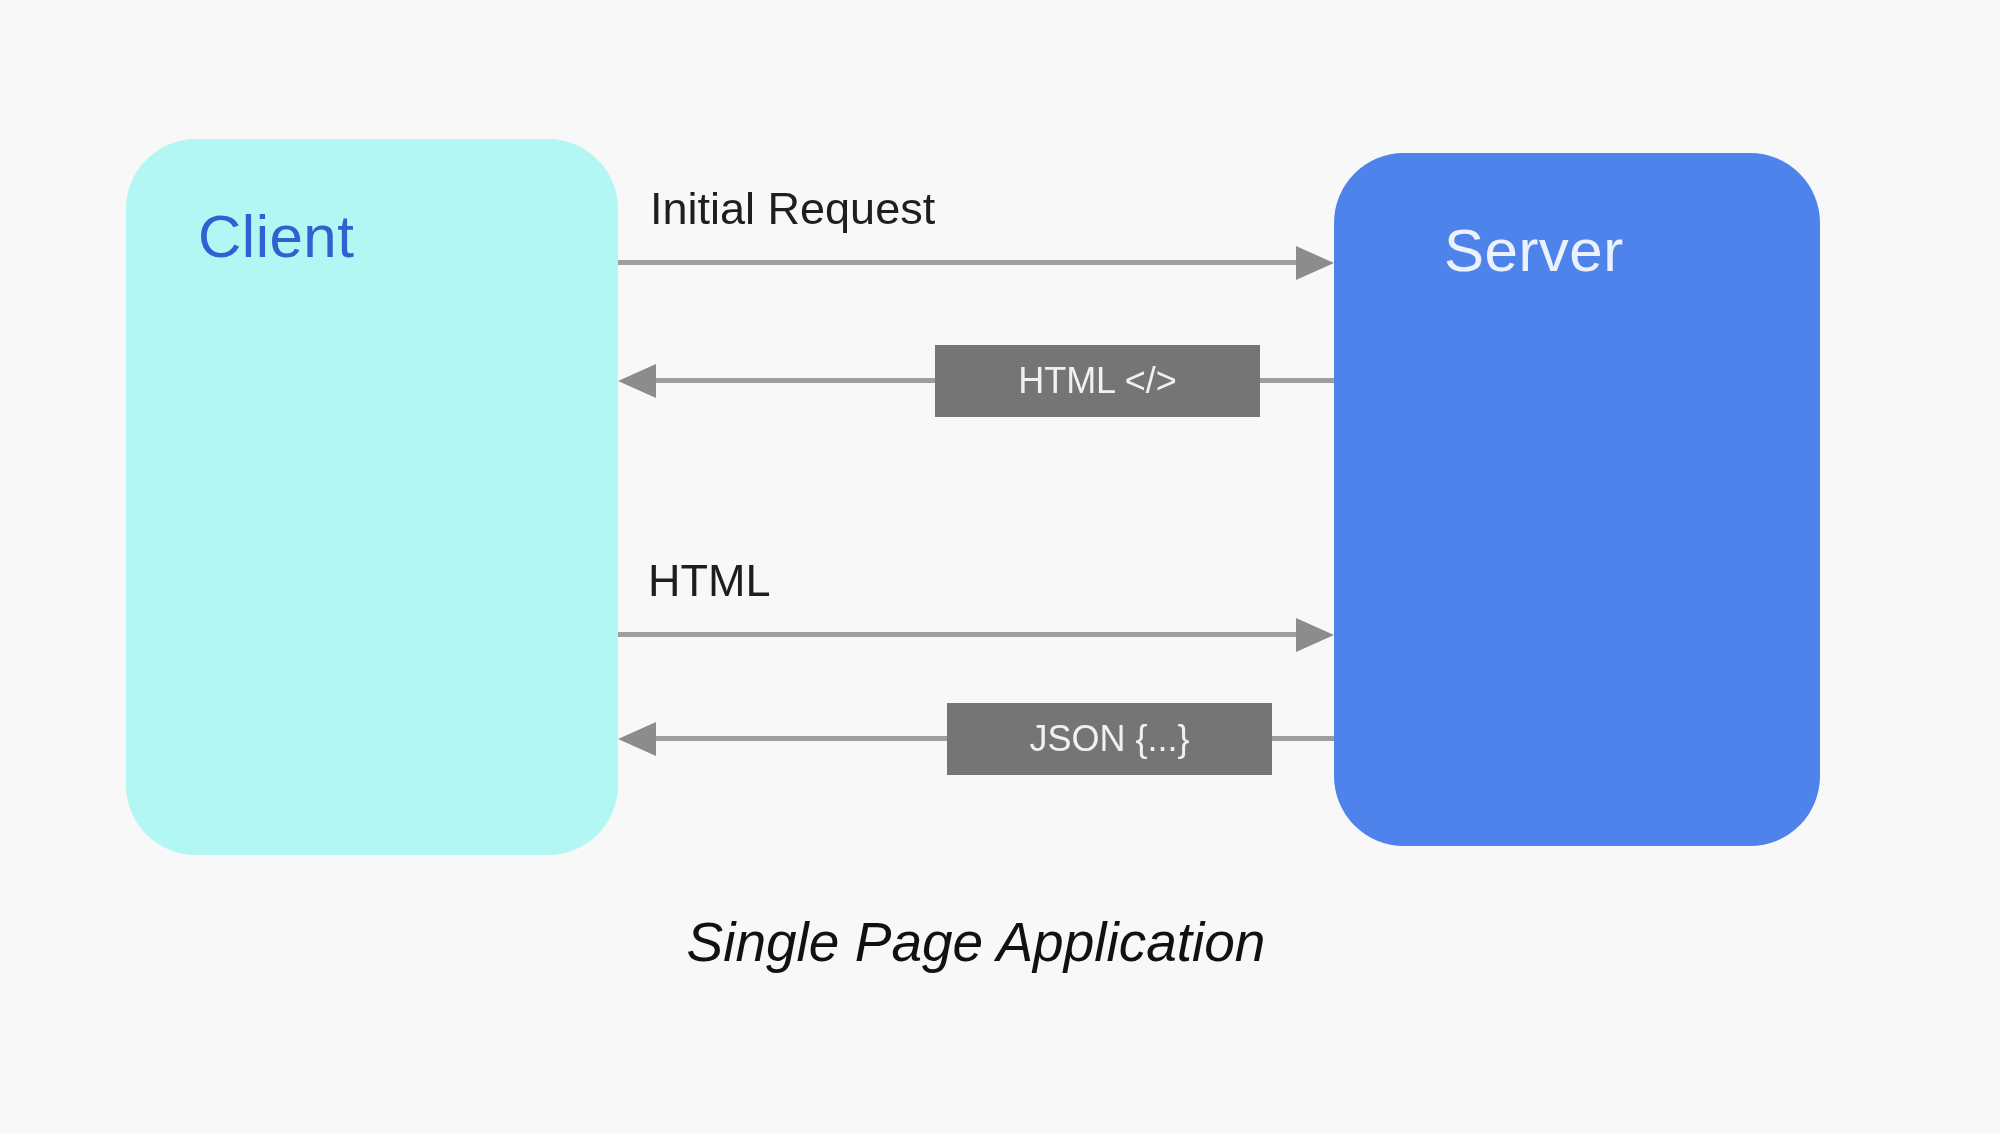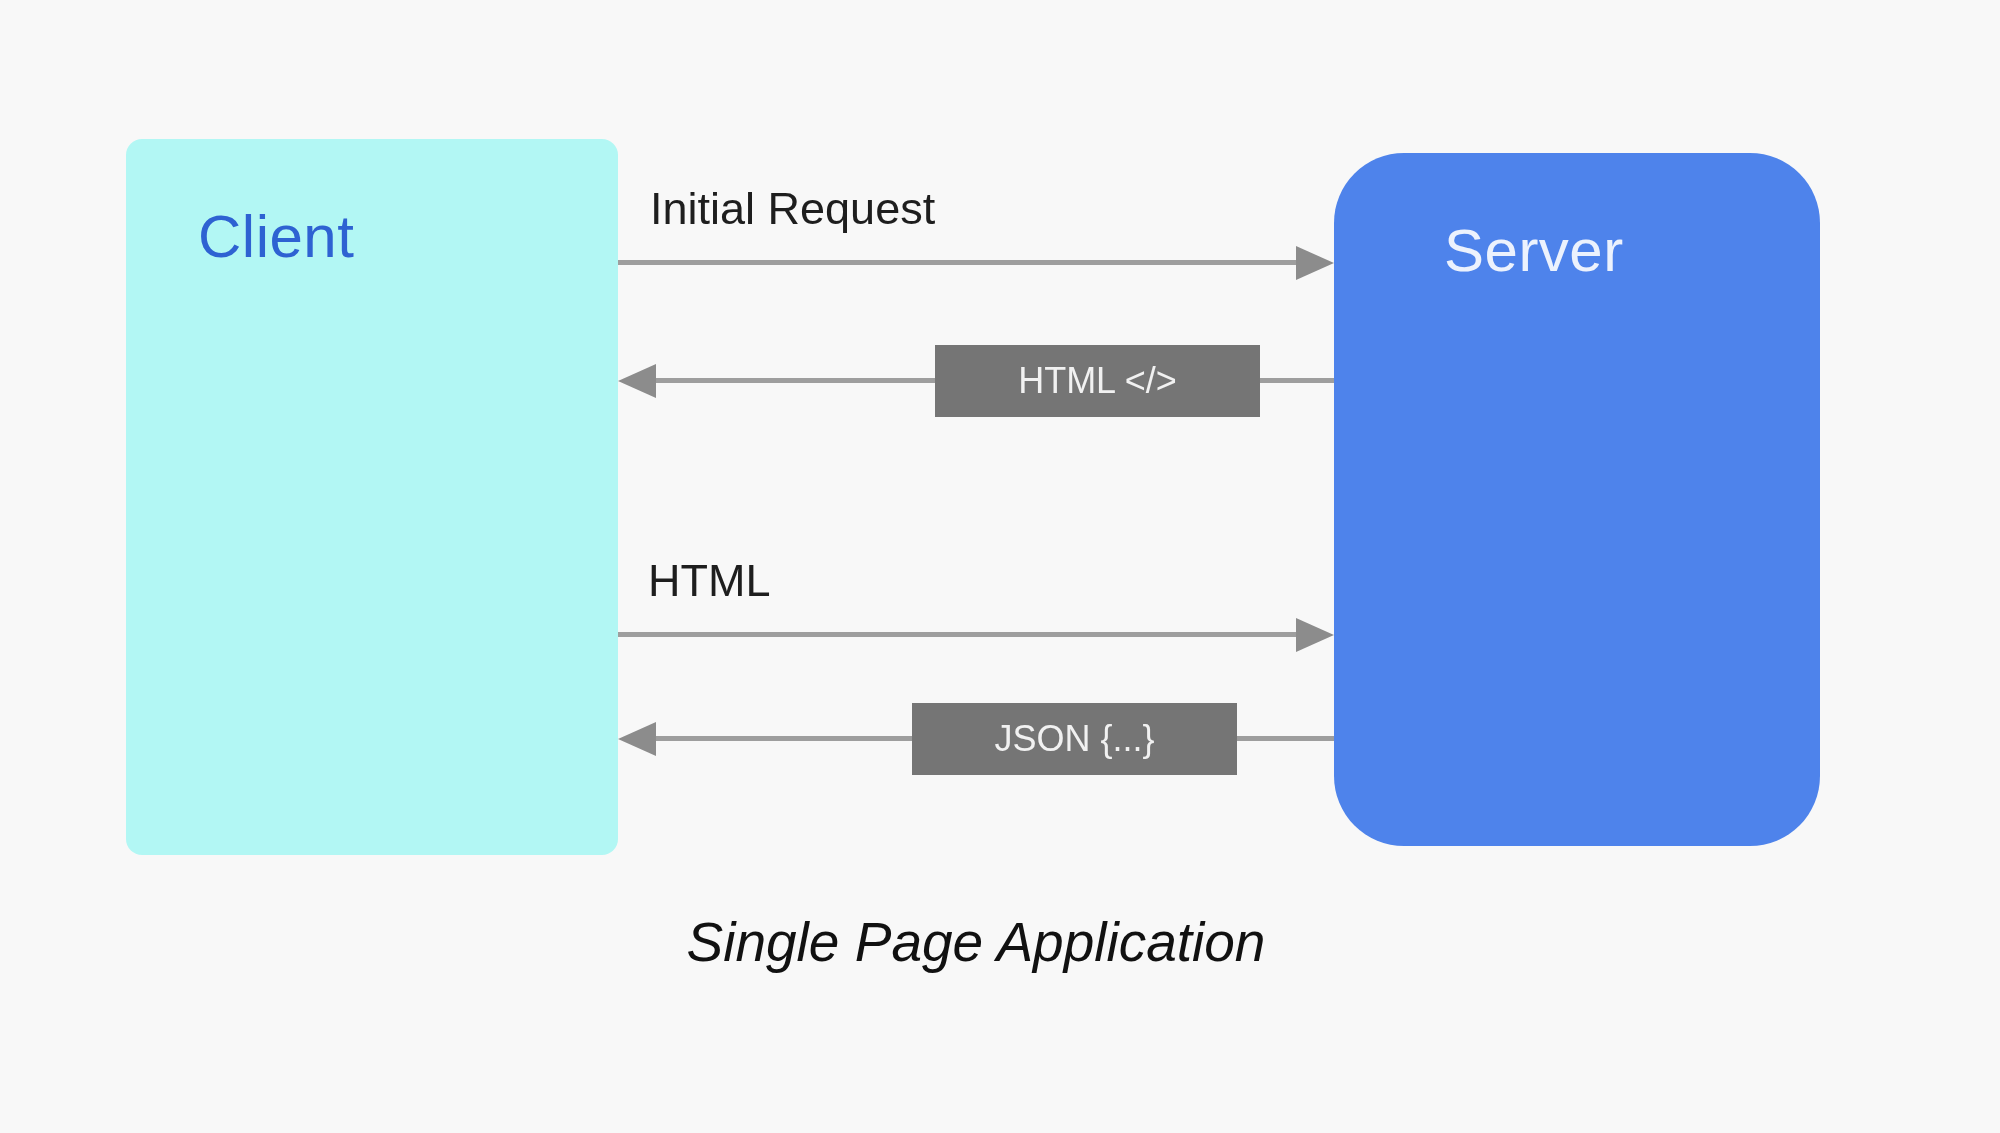--- a/index.html
+++ b/index.html
@@ -19,21 +19,20 @@
 
   
   .node {
     position: absolute;
     border-radius: 70px;
   }
   .node-client {
     left: 126px; top: 139px;
     width: 492px; height: 716px;
     background: var(--client-fill, #B2F7F4);
-    border-radius: 16px;
   }
   .node-server {
     left: 1334px; top: 153px;
     width: 486px; height: 693px;
     background: var(--server-fill, #4E83EB);
   }
   .node-label {
     position: absolute;
     font-size: 60px;
     line-height: 1;
@@ -93,21 +92,21 @@
     width: 325px; height: 72px;
     background: var(--boxed-label-fill, #757575);
     color: var(--boxed-label-text, #F1F1F1);
     font-size: 36px;
     display: flex;
     align-items: center;
     justify-content: center;
     white-space: nowrap;
   }
   .box-html { left: 935px; top: 345px; }
-  .box-json { left: 912px; top: 703px; }
+  .box-json { left: 947px; top: 703px; }
 
   
   .caption {
     position: absolute;
     left: 618px; top: 910px;
     width: 716px;
     text-align: center;
     font-size: 55px;
     font-weight: 400;
     font-style: italic;

